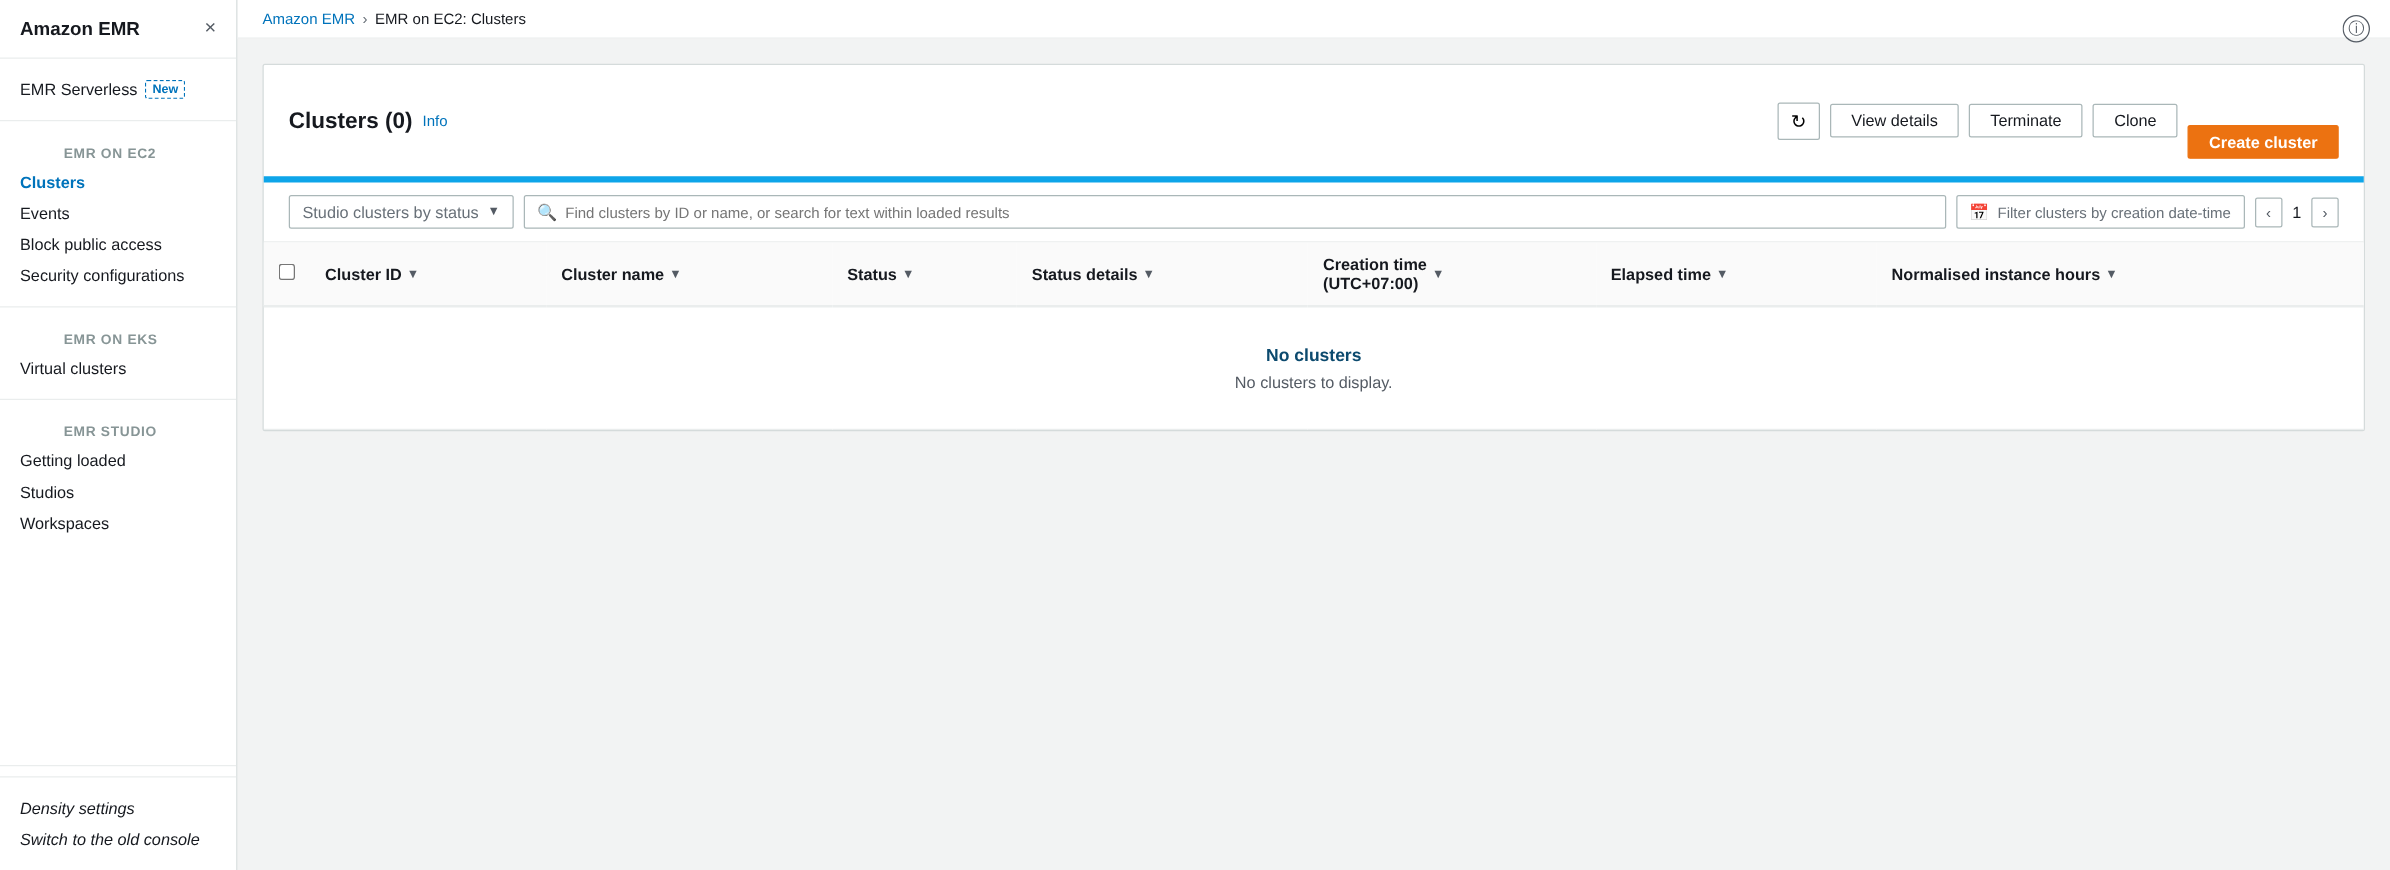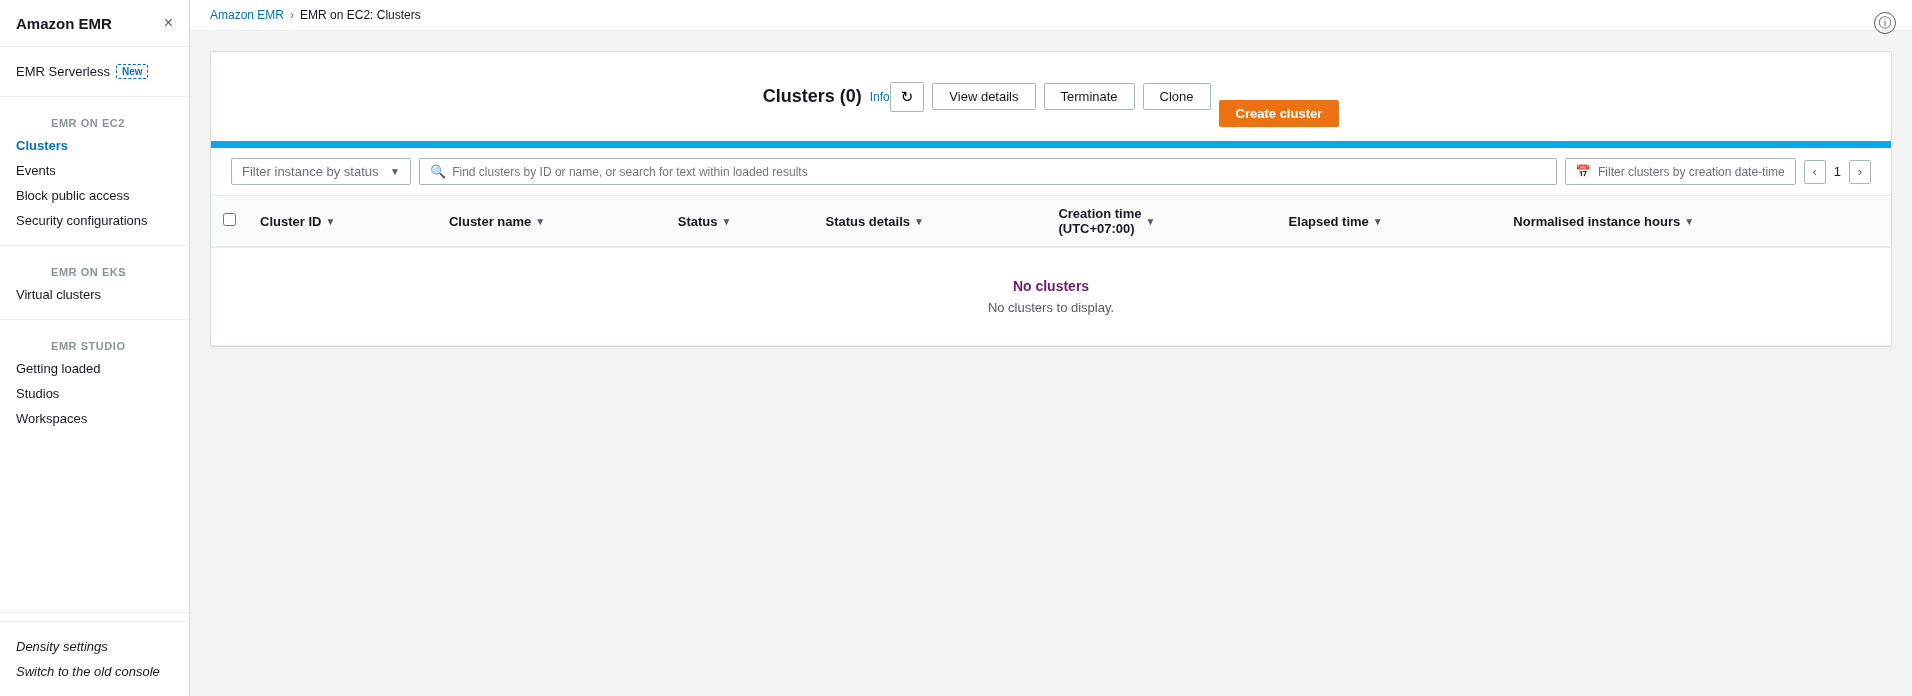--- a/index.html
+++ b/index.html
@@ -132,23 +132,23 @@
     .panel {
       background: #fff;
       border: 1px solid #d5dbdb;
       border-radius: 2px;
     }
 
     
     .panel-header {
       display: flex;
       align-items: center;
-      justify-content: center;
+      justify-content: space-between;
       padding: 14px 20px;
-      border-bottom: 7px solid #0ea5e9;
+      border-bottom: 5px solid #0ea5e9;
     }
     .panel-title-row {
       display: flex;
       align-items: center;
       gap: 8px;
     }
     .panel-title {
       font-size: 18px;
       font-weight: 700;
       color: #16191f;
@@ -319,21 +319,21 @@
       font-size: 13px;
       border-bottom: 1px solid #eaeded;
     }
     .empty-row td {
       text-align: center;
       padding: 30px;
     }
     .empty-title {
       font-size: 14px;
       font-weight: 700;
-      color: #701a75;
+      color: #0c4a6e;
       margin-bottom: 6px;
     }
     .empty-subtitle {
       font-size: 13px;
       color: #545b64;
     }
 
     
     .info-circle {
       position: fixed;
@@ -446,21 +446,21 @@
           </button>
           <button class="btn">View details</button>
           <button class="btn">Terminate</button>
           <button class="btn">Clone</button>
           <button class="btn btn-primary">Create cluster</button>
         </div>
       </div>
 
       <div class="toolbar-row">
         <div class="filter-dropdown">
-          <span>Filter instance by status</span>
+          <span>Studio clusters by status</span>
           <span class="chevron">▼</span>
         </div>
 
         <div class="search-box">
           <span class="search-icon">🔍</span>
           <input type="text" placeholder="Find clusters by ID or name, or search for text within loaded results" style="">
         </div>
 
         <div class="date-filter">
           <span class="cal-icon">📅</span>

